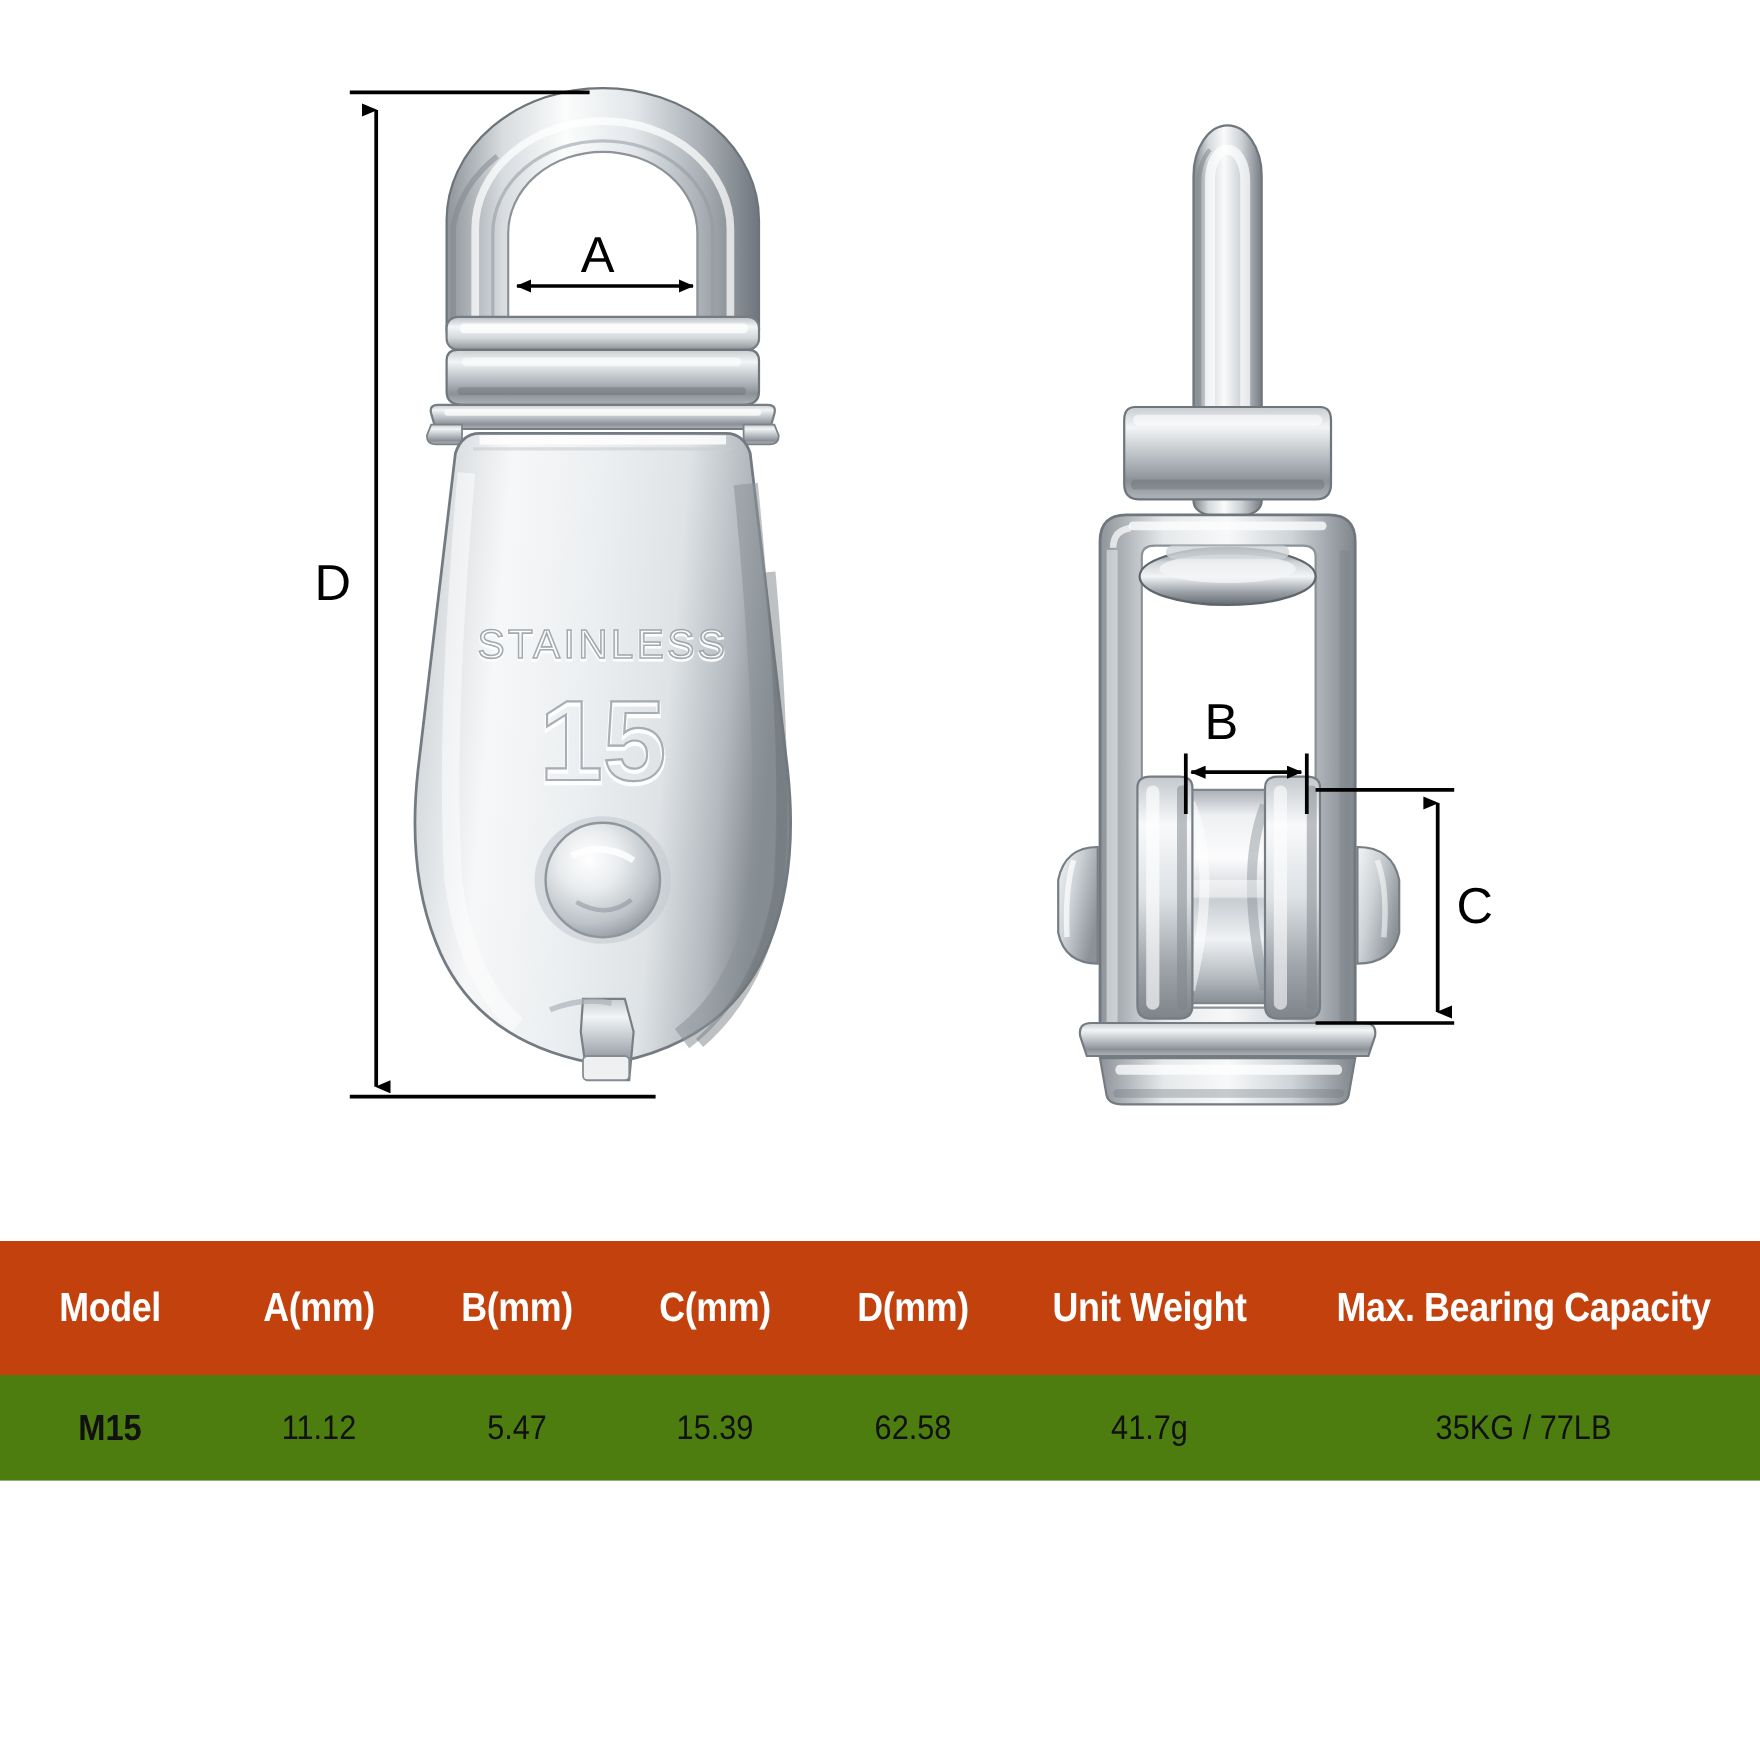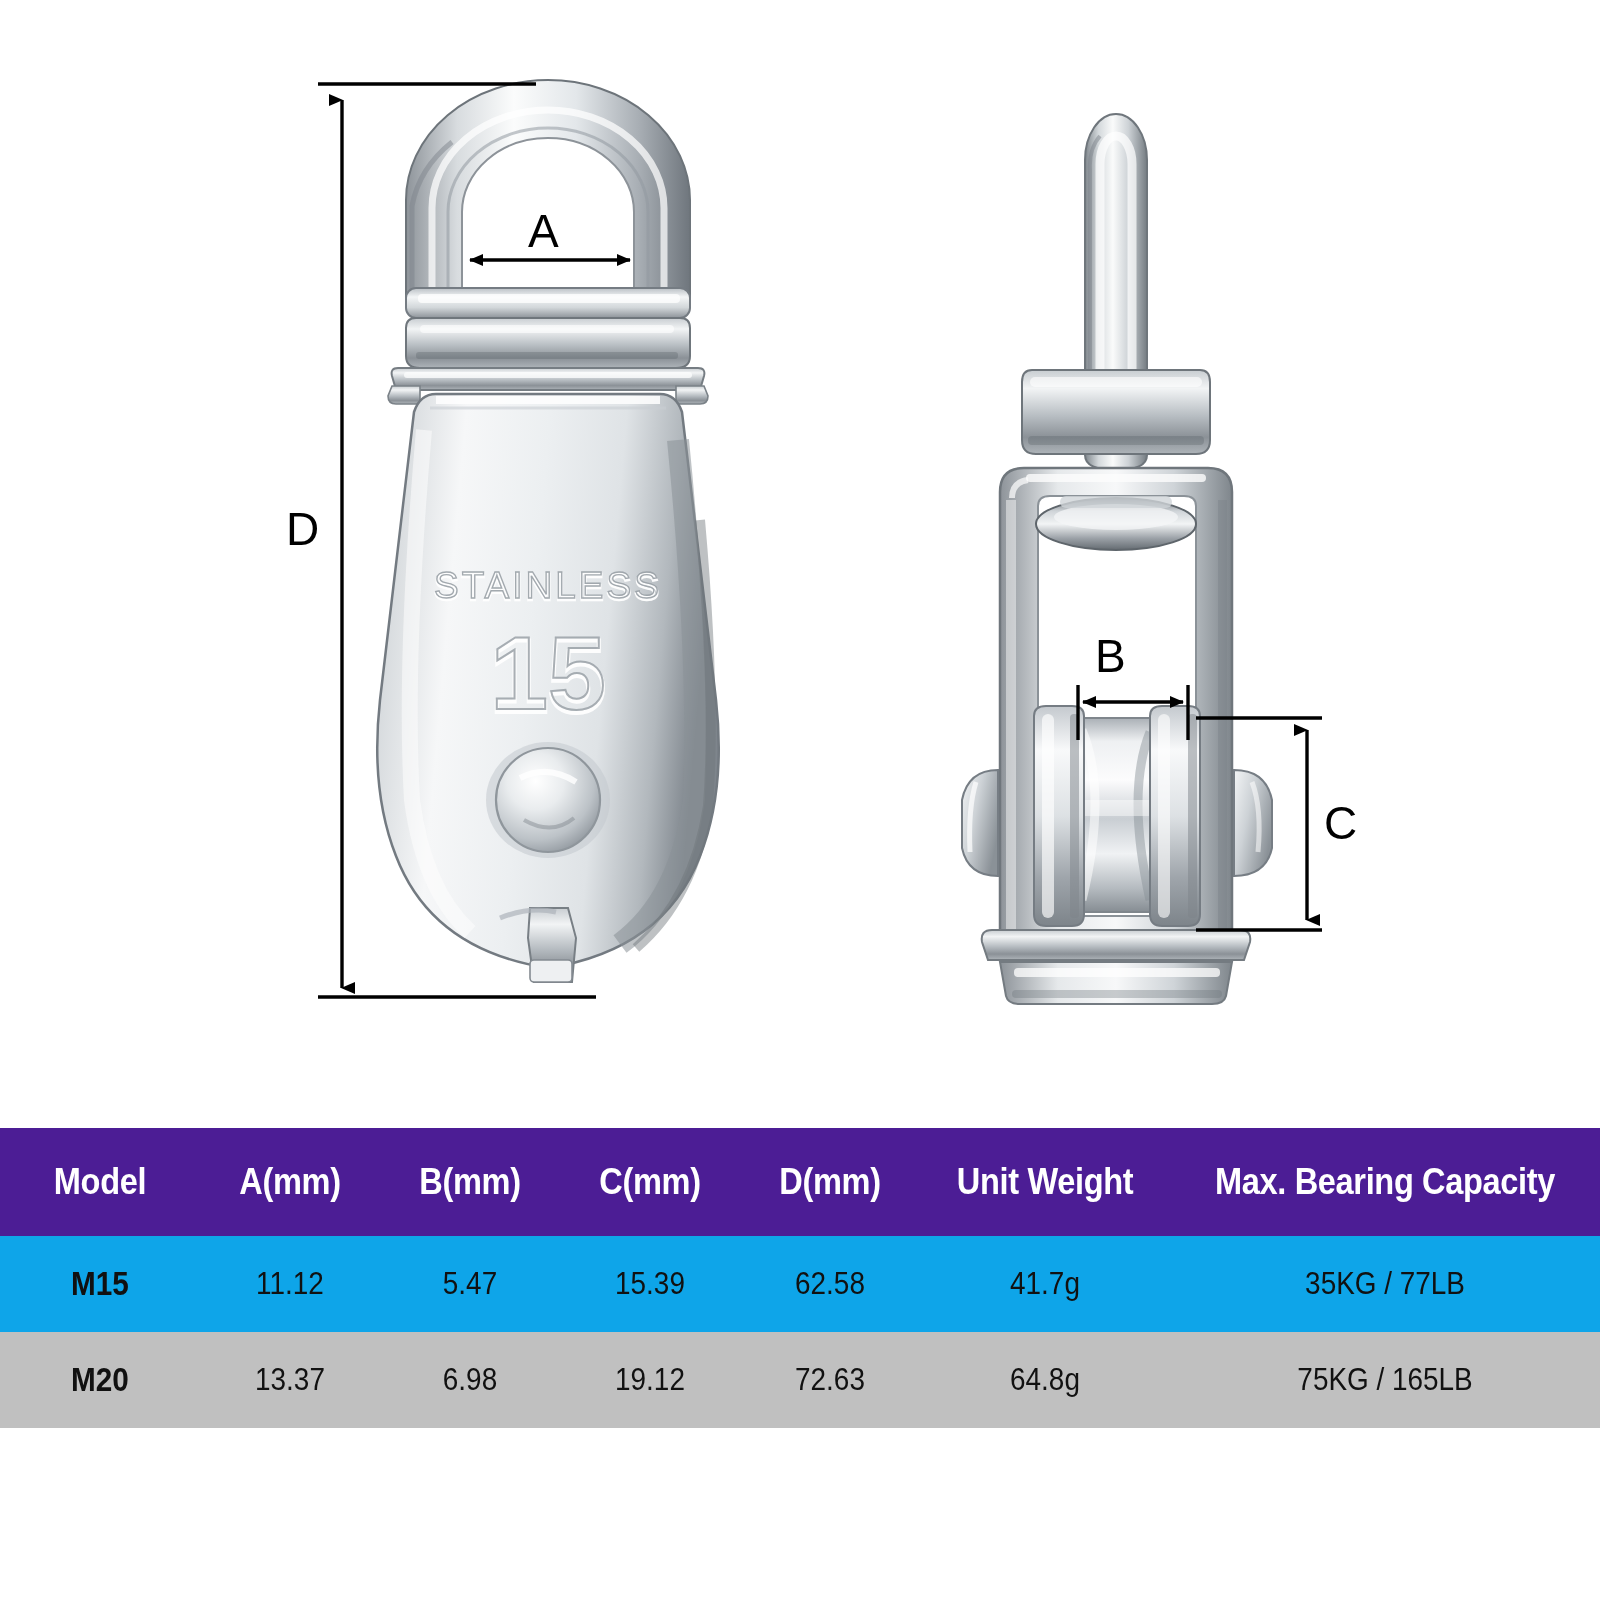--- a/index.html
+++ b/index.html
@@ -60,35 +60,35 @@
     border-collapse: collapse;
     table-layout: fixed;
   }
   #spec-table th, #spec-table td {
     padding: 0;
     margin: 0;
     text-align: center;
     vertical-align: middle;
   }
   #spec-table thead tr {
-    background: #4c1d95;
-    height: 108px;
+    background: #c2410c;
+    height: 122px;
   }
   #spec-table thead th {
     color: #ffffff;
     font-size: 37px;
     font-weight: 700;
     letter-spacing: -0.4px;
     font-family: "Liberation Sans", sans-serif;
     transform: scaleX(0.88);
   }
   #spec-table tbody tr {
     height: 96px;
   }
-  #spec-table tbody tr.row-odd { background: #0ea5e9; border-radius: 27px; }
+  #spec-table tbody tr.row-odd { background: #4d7c0f; border-radius: 27px; }
   #spec-table tbody tr.row-even { background: #c0c0c0; }
   #spec-table tbody td {
     color: #111111;
     font-size: 31px;
     font-weight: 400;
     font-family: "Liberation Sans", sans-serif;
     transform: scaleX(0.9);
   }
   #spec-table tbody td.model-cell {
     font-weight: 700;
@@ -409,25 +409,16 @@
     <tbody>
       <tr class="row-odd">
         <td class="model-cell">M15</td>
         <td>11.12</td>
         <td>5.47</td>
         <td>15.39</td>
         <td>62.58</td>
         <td>41.7g</td>
         <td>35KG / 77LB</td>
       </tr>
-      <tr class="row-even">
-        <td class="model-cell">M20</td>
-        <td>13.37</td>
-        <td>6.98</td>
-        <td>19.12</td>
-        <td>72.63</td>
-        <td>64.8g</td>
-        <td>75KG / 165LB</td>
-      </tr>
     </tbody>
   </table>
 
 </div>
 
 </body></html>

